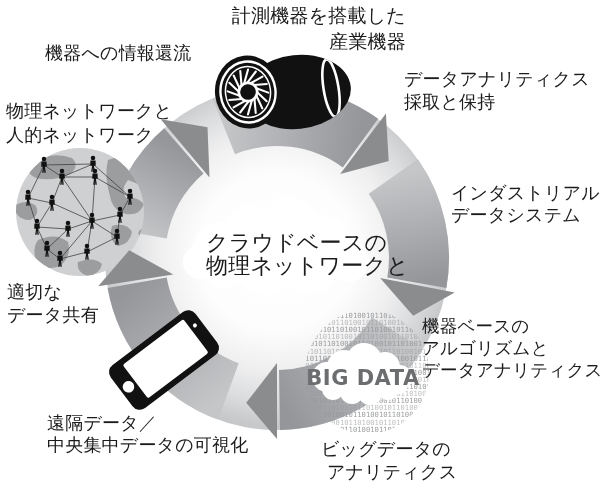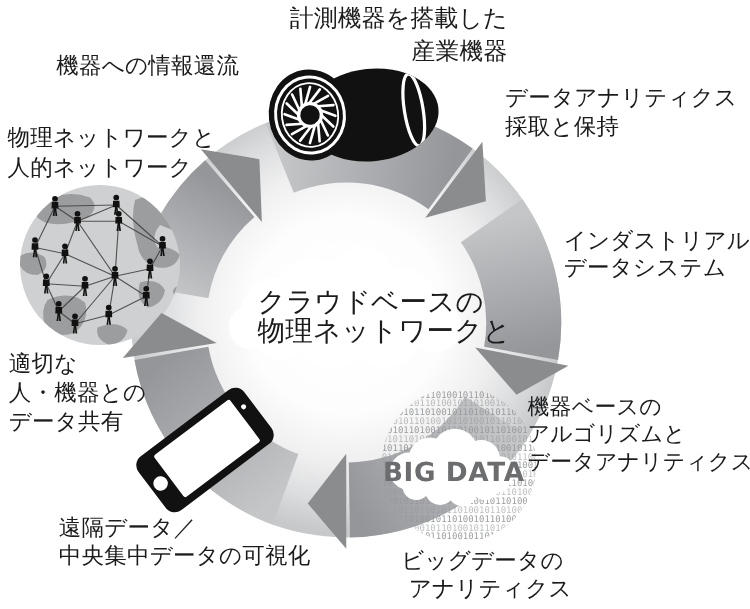--- a/index.html
+++ b/index.html
@@ -323,21 +323,20 @@
     <div class="ind">アナリティクス</div>
   </div>
 
   <div class="lbl lbl-remote">
     <div>遠隔データ／</div>
     <div>中央集中データの可視化</div>
   </div>
 
   <div class="lbl lbl-sharing">
     <div>適切な</div>
-    <div>人・機器との</div>
     <div>データ共有</div>
   </div>
 
   <div class="lbl lbl-cloud">
     <div>クラウドベースの</div>
     <div>物理ネットワークと</div>
   </div>
 
 </div>
 

